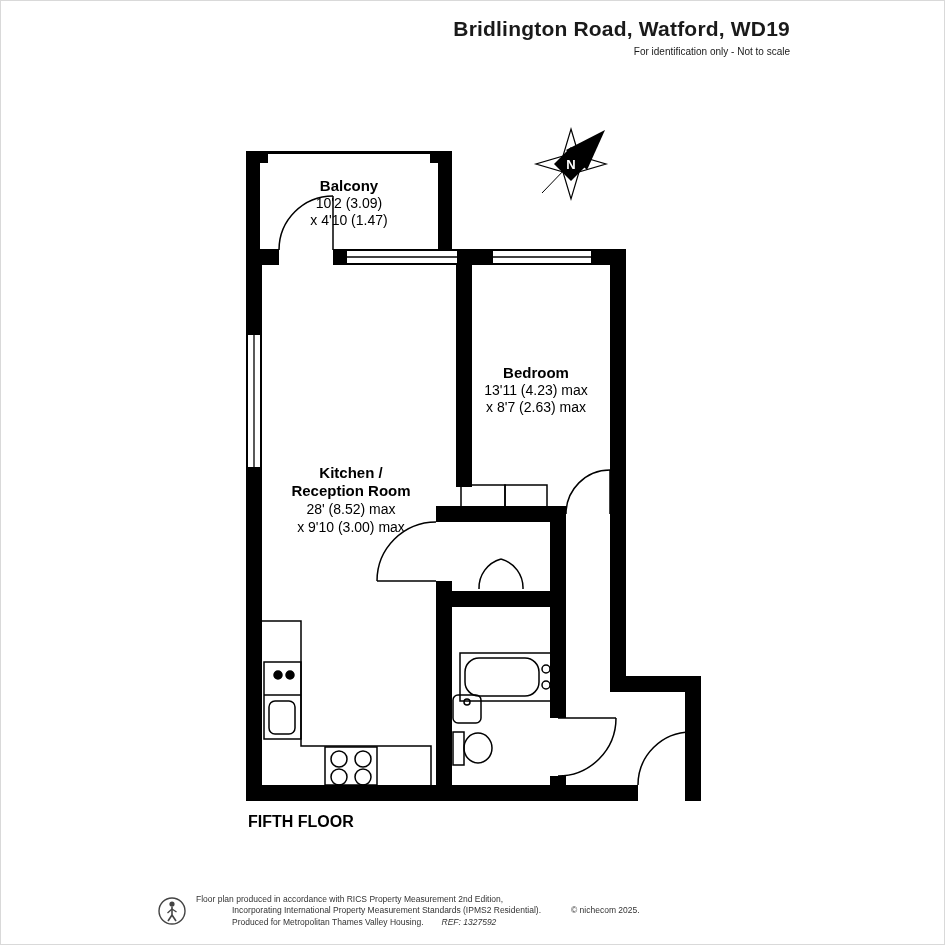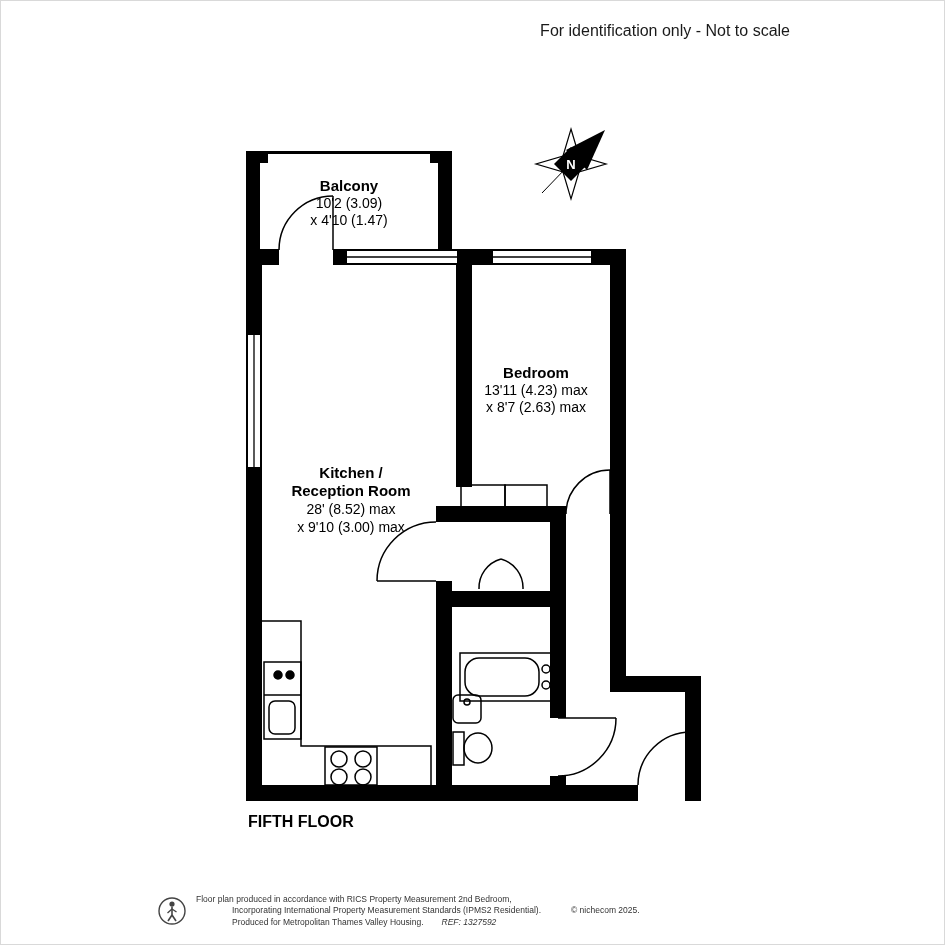--- a/index.html
+++ b/index.html
@@ -27,21 +27,21 @@
     letter-spacing:0.2px;
   }
   .header .area{
     margin-top:7px;
     font-size:13px;
     font-weight:700;
     color:#1a1a1a;
   }
   .header .note{
     margin-top:5px;
-    font-size:16px;
+    font-size:10px;
     font-weight:400;
     color:#1a1a1a;
   }
   svg.plan{position:absolute;left:0;top:0;}
   .footer{
     position:absolute;
     left:156px;
     top:892px;
     display:flex;
     align-items:center;
@@ -55,20 +55,21 @@
   .footer .row{display:flex;padding-left:36px;}
   .footer .copy{margin-left:30px;text-align:right;}
   .footer .ref{margin-left:18px;font-style:italic;}
 </style>
 </head>
 <body>
 
 <div class="page">
 
   <div class="header">
+    <h1>Bridlington Road, Watford, WD19</h1>
     <div class="note">For identification only - Not to scale</div>
   </div>
 
   <svg class="plan" width="945" height="945" viewBox="0 0 945 945">
 
     <g>
       <polygon points="570,128 578,155 605,163 578,171 570,198 562,171 535,163 562,155" fill="#ffffff" stroke="#000" stroke-width="1.2"></polygon>
       <line x1="566" y1="166" x2="541" y2="192" stroke="#000" stroke-width="1"></line>
       <polygon points="604,129 565,149 586,169" fill="#000"></polygon>
       <polygon points="570,146 587,163 570,180 553,163" fill="#000"></polygon>
@@ -207,21 +208,21 @@
     <svg width="30" height="36" viewBox="0 0 30 36">
       <circle cx="15" cy="18" r="13" fill="none" stroke="#444" stroke-width="1.4"></circle>
       <circle cx="15" cy="11" r="2.6" fill="#444"></circle>
       <line x1="15" y1="13.5" x2="15" y2="22" stroke="#444" stroke-width="1.6"></line>
       <line x1="15" y1="16" x2="10.5" y2="20" stroke="#444" stroke-width="1.3"></line>
       <line x1="15" y1="16" x2="19.5" y2="19" stroke="#444" stroke-width="1.3"></line>
       <line x1="15" y1="22" x2="11" y2="28" stroke="#444" stroke-width="1.6"></line>
       <line x1="15" y1="22" x2="19" y2="28" stroke="#444" stroke-width="1.6"></line>
     </svg>
     <div class="lines">
-      <div>Floor plan produced in accordance with RICS Property Measurement 2nd Bedroom,</div>
+      <div>Floor plan produced in accordance with RICS Property Measurement 2nd Edition,</div>
       <div class="row">
         <span>Incorporating International Property Measurement Standards (IPMS2 Residential).</span>
         <span class="copy">© nichecom 2025.</span>
       </div>
       <div class="row">
         <span>Produced for Metropolitan Thames Valley Housing.</span>
         <span class="ref">REF: 1327592</span>
       </div>
     </div>
   </div>

